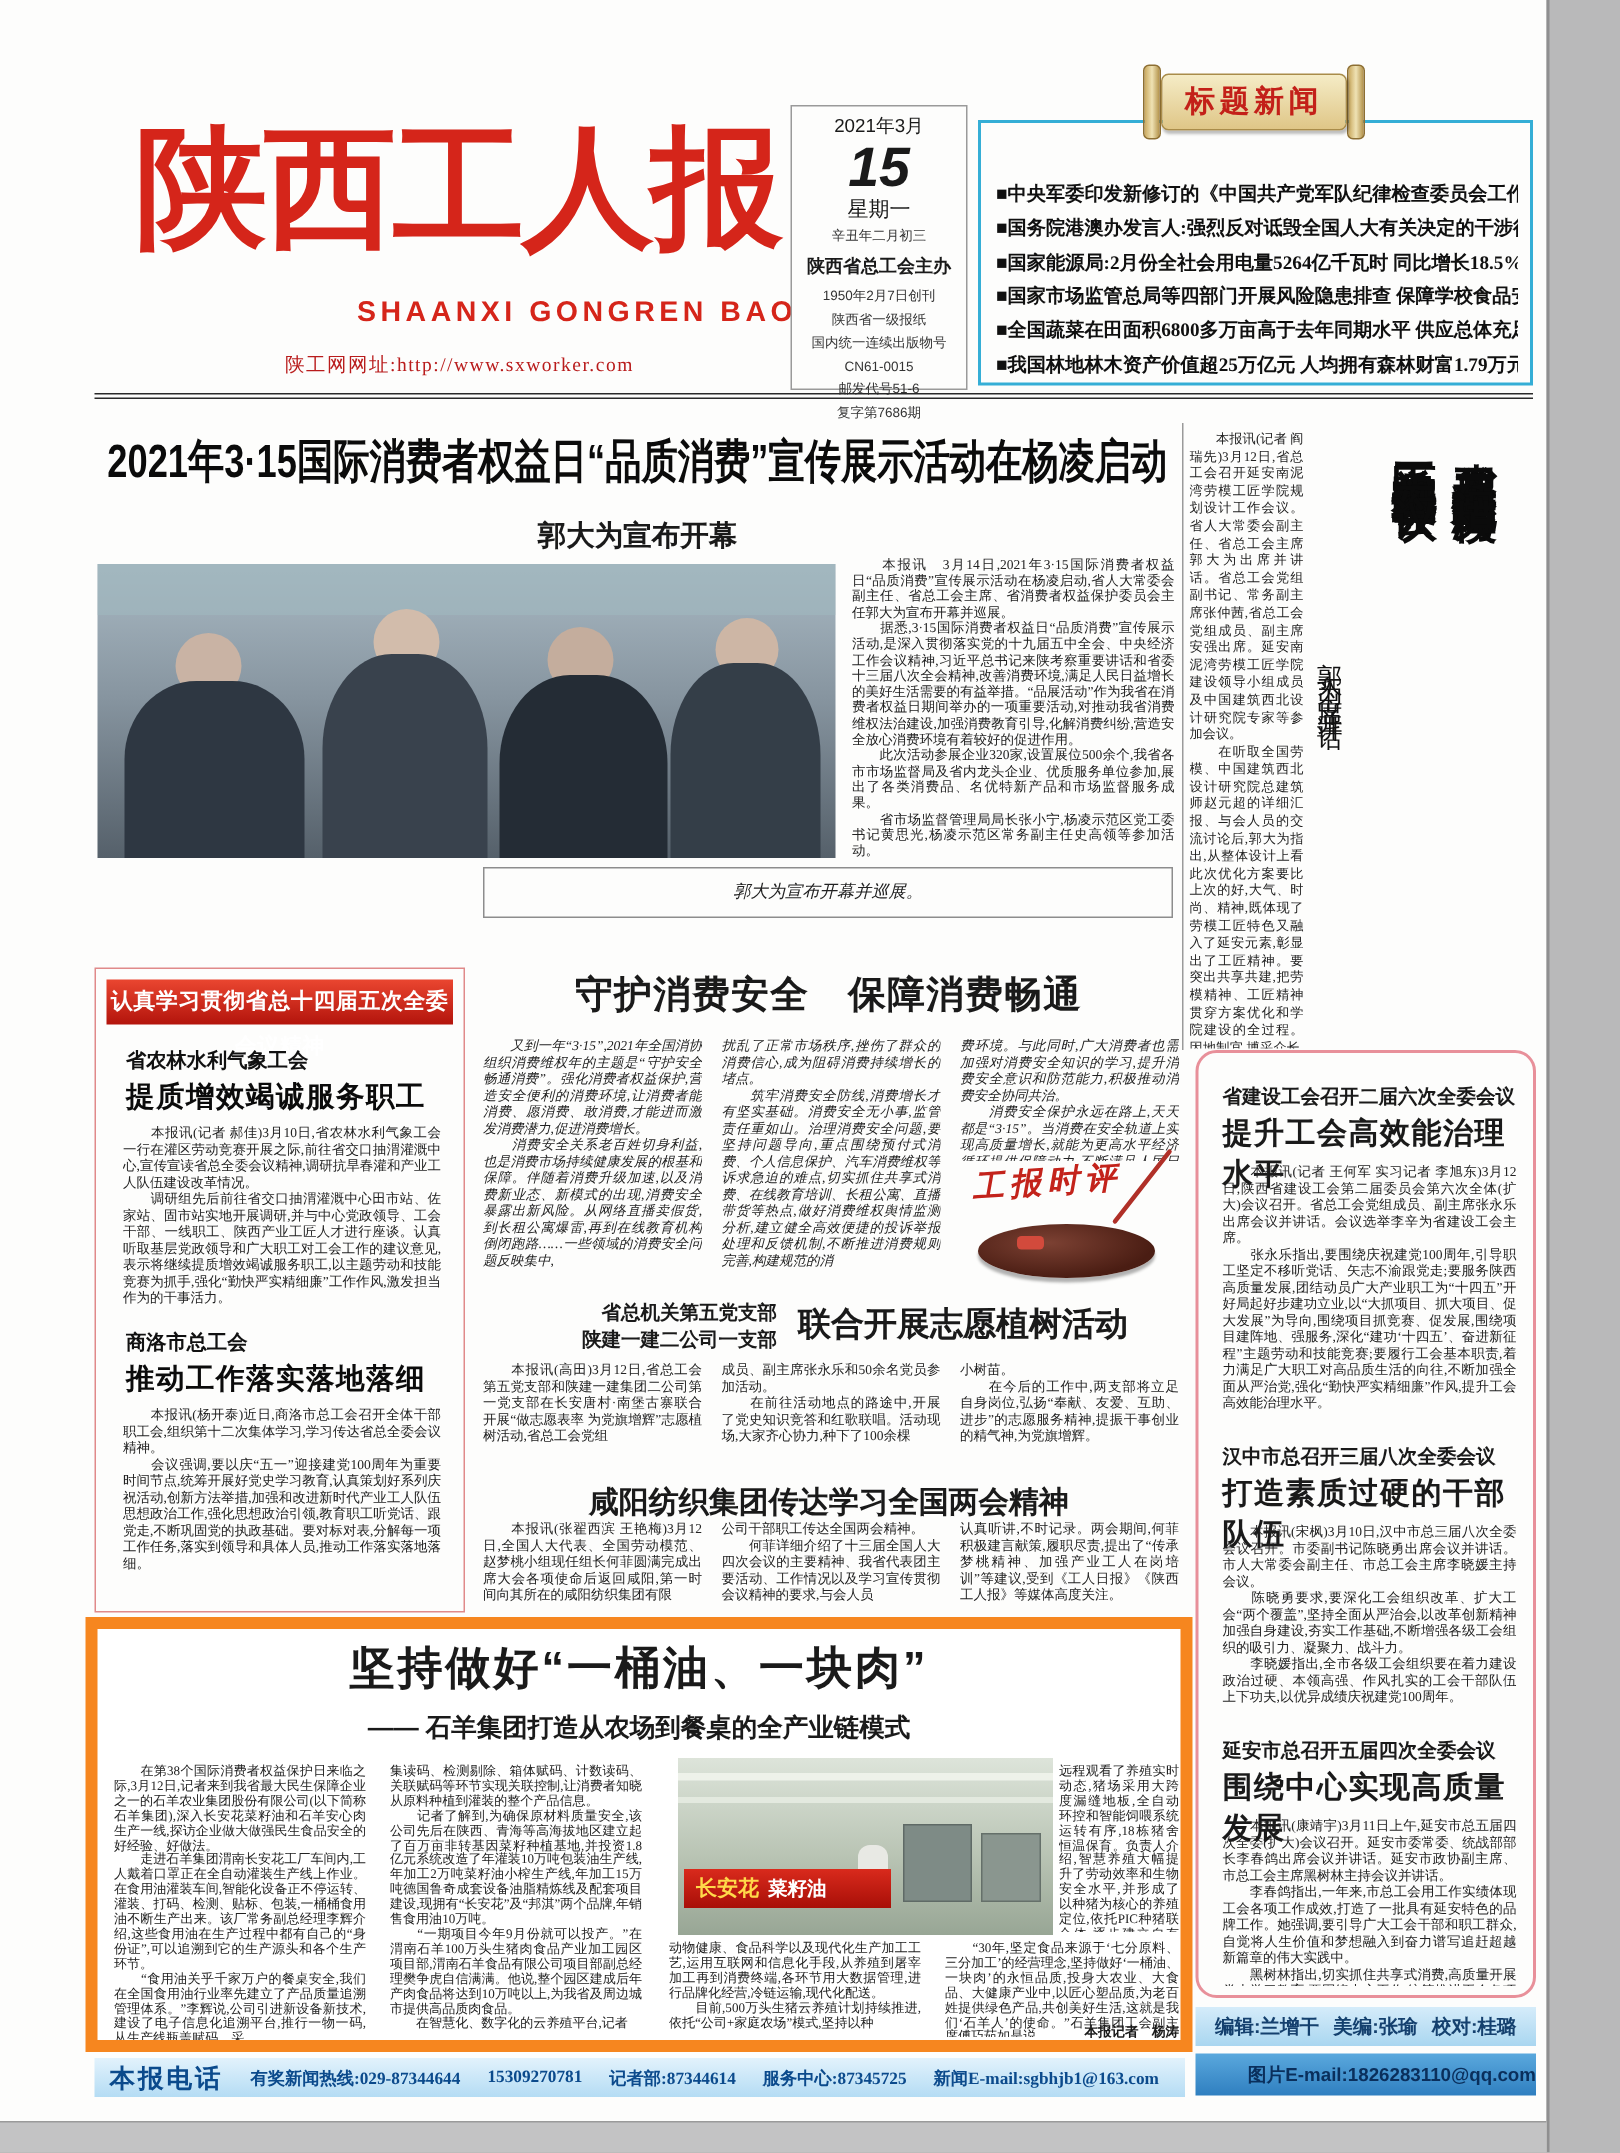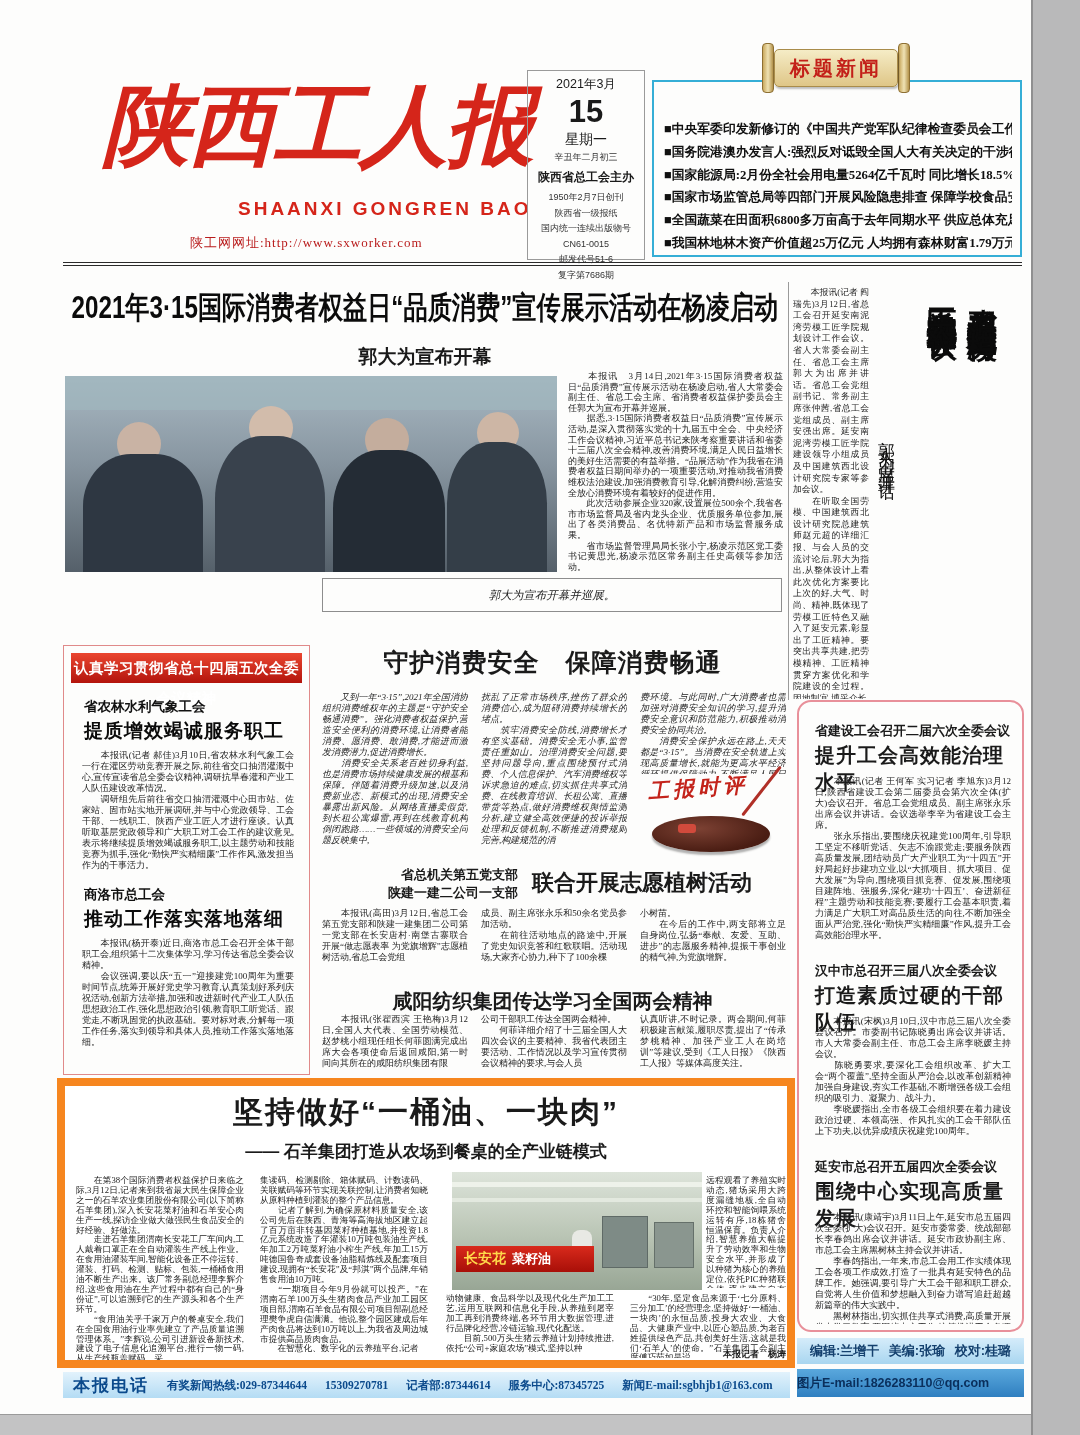--- a/index.html
+++ b/index.html
@@ -4,27 +4,27 @@
 <style>
   * { margin:0; padding:0; box-sizing:border-box; }
   html,body { background:#888; }
   #page { position:relative; width:1080px; height:1435px; margin:0 auto; background:#fdfdfc; overflow:hidden;
           font-family:"Liberation Serif","DejaVu Serif",serif; color:#1a1a1a; }
   .abs { position:absolute; }
   .sans { font-family:"Liberation Sans","DejaVu Sans",sans-serif; }
   .bodytxt { font-size:9px; line-height:11px; text-align:justify; white-space:pre-line; overflow:hidden; color:#222; }
   .kai { font-style:italic; }
   
-  #masthead-title { left:92px; top:52px; width:450px; height:150px; font-size:88px; font-weight:bold; font-style:italic;
+  #masthead-title { left:80px; top:52px; width:450px; height:150px; font-size:88px; font-weight:bold; 
                     color:#d5251a; line-height:150px; text-align:center; letter-spacing:-2px; }
   #masthead-pinyin { left:238px; top:198px; font-size:19px; font-weight:bold; color:#d5251a; letter-spacing:3px; }
   #masthead-web { left:190px; top:234px; font-size:13px; color:#b91c1c; letter-spacing:1px; }
   #datebox { left:527px; top:70px; width:118px; height:190px; border:1px solid #9a9a9a; text-align:center; padding-top:5px; }
   #datebox .ym { font-size:12.5px; }
-  #datebox .day { font-size:31px; font-weight:bold; line-height:38px; }
+  #datebox .day { font-size:37px; font-weight:bold; line-height:38px;font-style:italic; }
   #datebox .wk { font-size:14px; font-weight:normal; }
   #datebox .lunar { font-size:9px; color:#333; margin-top:2px; }
   #datebox .org { font-size:12px; font-weight:bold; margin-top:5px; }
   #datebox .dl { font-size:9px; line-height:15.5px; color:#333; margin-top:4px; }
   #hn-box { left:652px; top:80px; width:370px; height:177px; border:2px solid #35aed6; }
   #hn-items { position:absolute; left:10px; top:36px; width:348px; }
   .hn-item { font-size:12.8px; font-weight:bold; line-height:22.8px; white-space:nowrap; overflow:hidden; color:#101010; }
   #hn-banner { left:766px; top:46px; width:140px; height:44px; }
   #hn-banner .roll { position:absolute; top:-3px; width:12px; height:50px; background:linear-gradient(90deg,#caa95e,#efe2b4,#b3924a); border:1px solid #8d6f33; border-radius:4px; }
   #hn-banner .mid { position:absolute; left:8px; top:3px; width:124px; height:38px; background:linear-gradient(180deg,#f5ecc6,#dfc687);
@@ -76,21 +76,21 @@
   .xy-col { width:146px; height:64px; }
   
   #right-box { left:797px; top:700px; width:227px; height:632px; border:2px solid #e8909a; border-radius:14px; }
   #right-box .kick { position:absolute; left:16px; font-size:13px; font-weight:bold; }
   #right-box .hl { position:absolute; left:16px; width:196px; font-size:20px; font-weight:bold; letter-spacing:1px; }
   #right-box .bd { position:absolute; left:16px; width:196px; }
   #editor-bar { left:797px; top:1338px; width:227px; height:26px; background:linear-gradient(180deg,#d5ecfa,#a9d6f0);
                 display:flex; justify-content:space-between; align-items:center; padding:0 13px;
                 font-size:13px; font-weight:bold; color:#14406e; }
   #pic-email-bar { left:797px; top:1369px; width:227px; height:28px; background:linear-gradient(180deg,#5aa8dd,#2f7fc0);
-                   text-align:left; line-height:28px; font-size:12.5px; font-weight:bold; color:#0a2f5c; }
+                   text-align:right; line-height:28px; font-size:12.5px; font-weight:bold; color:#0a2f5c; }
   
   #orange-box { left:57px; top:1078px; width:738px; height:290px; border:8px solid #f6861f; background:#fff; }
   #bs-headline { left:65px; top:1092px; width:722px; font-size:30px; font-weight:bold; text-align:center; letter-spacing:2px; }
   #bs-subhead { left:65px; top:1140px; width:722px; font-size:17px; font-weight:bold; text-align:center; }
   .bs-col { font-size:8.7px; line-height:9.9px; }
   #bs-photo { left:452px; top:1172px; width:250px; height:118px; background:linear-gradient(180deg,#dde4da 0%,#b9c4b4 55%,#98a695 100%); overflow:hidden; }
   #bs-photo .beam { position:absolute; left:0; top:10px; width:100%; height:5px; background:#eef2ea; }
   #bs-photo .beam2 { position:absolute; left:0; top:26px; width:100%; height:4px; background:#e3e9df; }
   #bs-photo .m1 { position:absolute; left:150px; top:44px; width:46px; height:52px; background:#7e8b86; border:1px solid #5f6a66; }
   #bs-photo .m2 { position:absolute; left:202px; top:50px; width:40px; height:46px; background:#8a968f; border:1px solid #65706a; }

